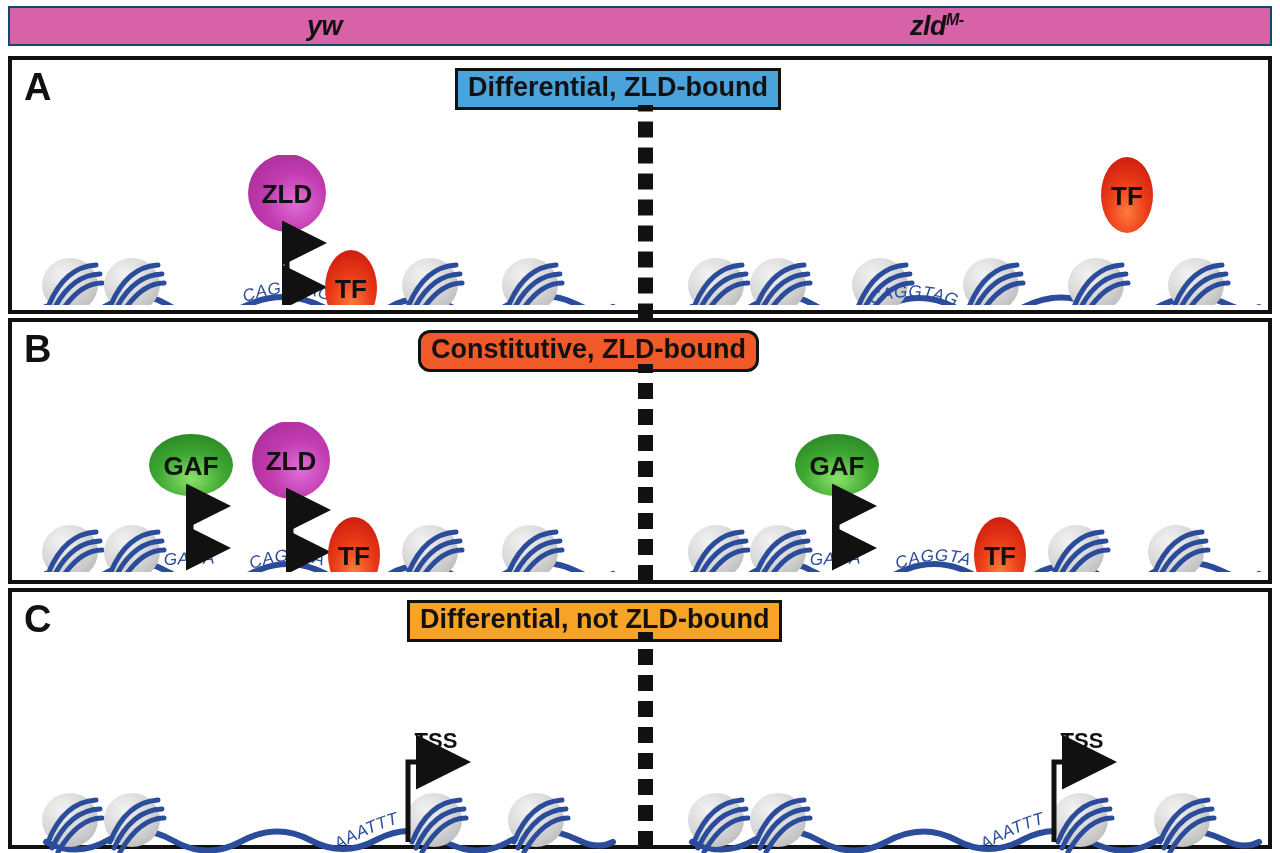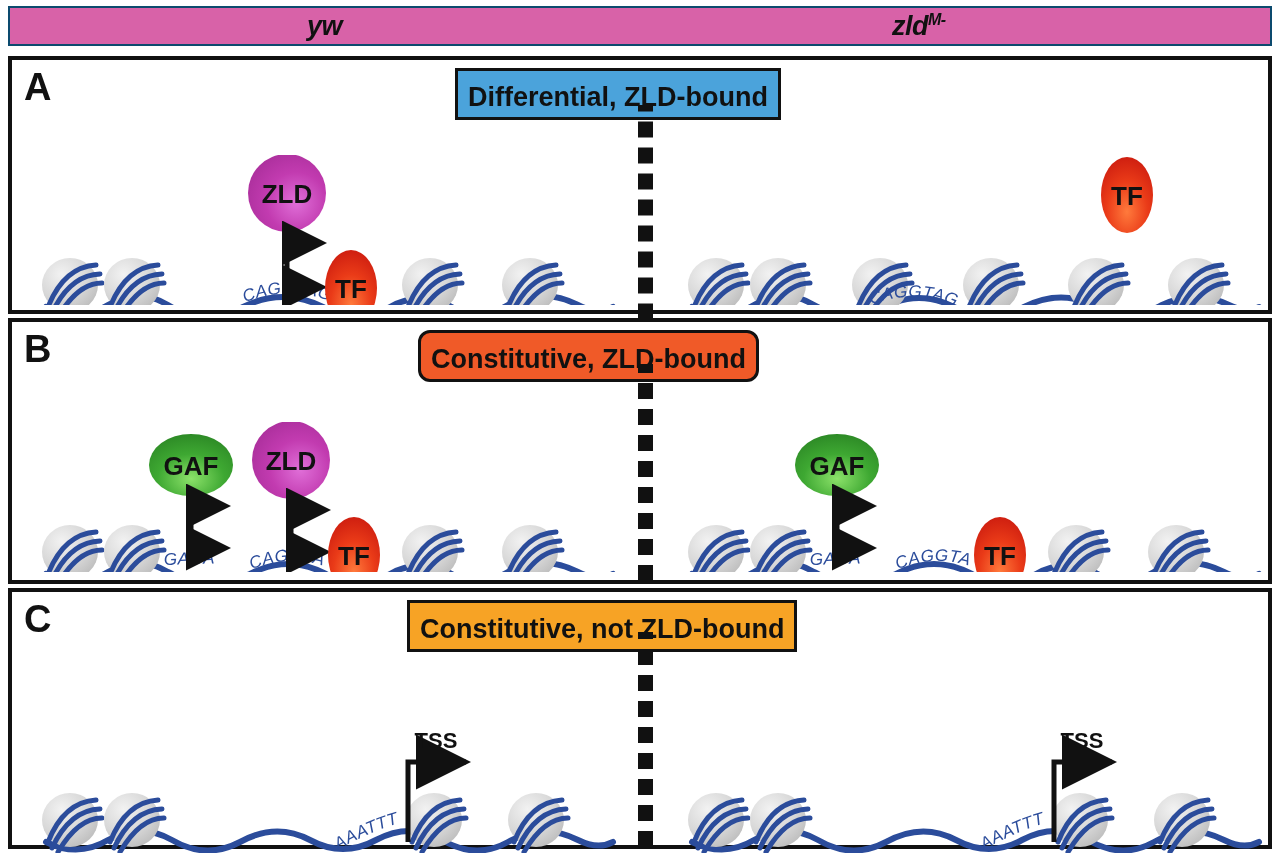--- a/index.html
+++ b/index.html
@@ -13,40 +13,40 @@
     border:2px solid #0c4a6e;
     box-sizing:border-box;
   }
   .geno-label{
     position:absolute;top:50%;transform:translateY(-50%);
     font-style:italic;font-weight:bold;font-size:27px;color:#111111;
     letter-spacing:-.5px;white-space:nowrap;
   }
   .geno-label sup{font-size:16px;vertical-align:super;font-style:italic;}
   #geno-yw{left:297px;}
-  #geno-zld{left:882px;}
+  #geno-zld{left:900px;}
 
   
   .panel{
     position:absolute;left:8px;width:1264px;
     background:#ffffff;border:4px solid #111111;box-sizing:border-box;
   }
   #panel-a{top:56px;height:258px;}
   #panel-b{top:318px;height:266px;}
   #panel-c{top:588px;height:261px;}
 
   .panel-letter{
     position:absolute;left:12px;top:8px;
     font-size:38px;font-weight:bold;color:#111111;line-height:1;
   }
 
   .panel-banner{
     position:absolute;top:8px;
     border:3px solid #111111;box-sizing:border-box;
-    padding:11px 10px 4px 10px;
+    padding:1px 10px 4px 10px;
     font-size:27px;font-weight:bold;color:#111111;
     white-space:nowrap;line-height:1.15;
   }
   #banner-a{left:443px;background:#4ba3db;}
   #banner-b{left:406px;background:#f05a28;}
   #banner-c{left:395px;background:#f7a325;}
 
   
   .divider{
     position:absolute;left:626px;width:15px;
@@ -310,21 +310,21 @@
         <g>
           <ellipse cx="316" cy="133" rx="26" ry="38" fill="url(#gTf)"></ellipse>
           <text class="txt-prot" x="316" y="143">TF</text>
         </g>
       </svg>
     </div>
   </div>
 
   <div class="panel" id="panel-c">
     <span class="panel-letter">C</span>
-    <div class="panel-banner" id="banner-c" style="background: rgb(247, 163, 37);">Constitutive, not ZLD-bound</div>
+    <div class="panel-banner" id="banner-c" style="background: rgb(247, 163, 37);">Differential, not ZLD-bound</div>
     <div class="divider" id="divider-c"></div>
 
     <div class="scene" style="left:26px;top:118px;">
       <svg width="580" height="145" viewBox="0 0 580 145">
         <defs>
             <path id="mArcCl" d="M300,140 Q334,120 366,112"></path>
           </defs>
 
         <path d="M8,132 Q40,148 70,130 Q102,112 134,130 Q168,150 202,132 Q238,112 272,130
                  Q305,148 338,130 Q372,112 404,130 Q438,150 470,132 Q505,112 540,130 Q560,140 575,132" fill="none" stroke="#2b4c9b" stroke-width="6" stroke-linecap="round"></path>

